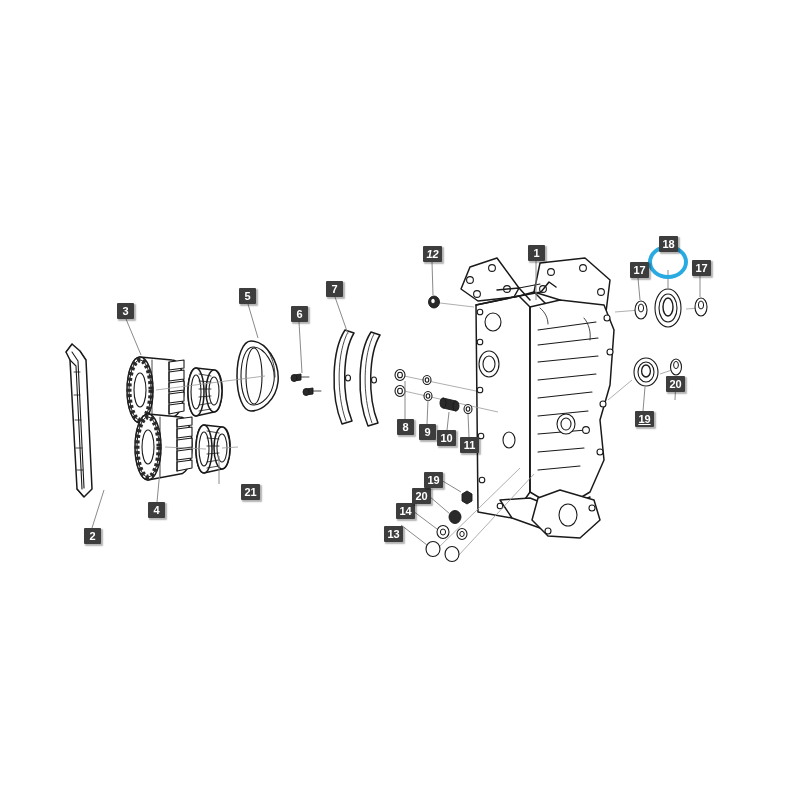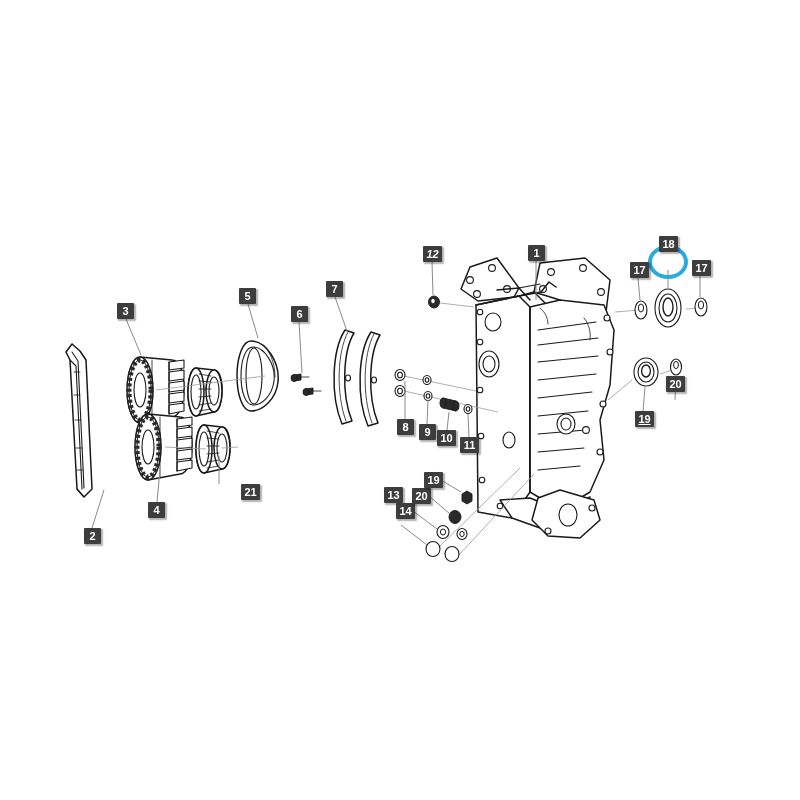--- a/index.html
+++ b/index.html
@@ -337,21 +337,21 @@
   <div class="callout" style="left:117px;top:303px;">3</div>
   <div class="callout" style="left:148px;top:502px;">4</div>
   <div class="callout" style="left:239px;top:288px;">5</div>
   <div class="callout" style="left:291px;top:306px;">6</div>
   <div class="callout" style="left:326px;top:281px;">7</div>
   <div class="callout" style="left:397px;top:419px;">8</div>
   <div class="callout" style="left:419px;top:424px;">9</div>
   <div class="callout wide" style="left:437px;top:430px;">10</div>
   <div class="callout wide" style="left:460px;top:437px;">11</div>
   <div class="callout wide" style="left:423px;top:246px;font-style:italic;">12</div>
-  <div class="callout wide" style="left:384px;top:487px;text-align:right;">13</div>
+  <div class="callout wide" style="left:384px;top:526px;text-align:right;">13</div>
   <div class="callout wide" style="left:396px;top:503px;">14</div>
   <div class="callout wide" style="left:412px;top:488px;">20</div>
   <div class="callout wide" style="left:424px;top:472px;">19</div>
   <div class="callout wide" style="left:630px;top:262px;">17</div>
   <div class="callout wide" style="left:659px;top:236px;">18</div>
   <div class="callout wide" style="left:635px;top:411px;text-decoration:underline;">19</div>
   <div class="callout wide" style="left:666px;top:376px;">20</div>
   <div class="callout wide" style="left:221px;top:484px;margin-left:20px;">21</div>
   <div class="callout wide" style="left:692px;top:260px;">17</div>
 

